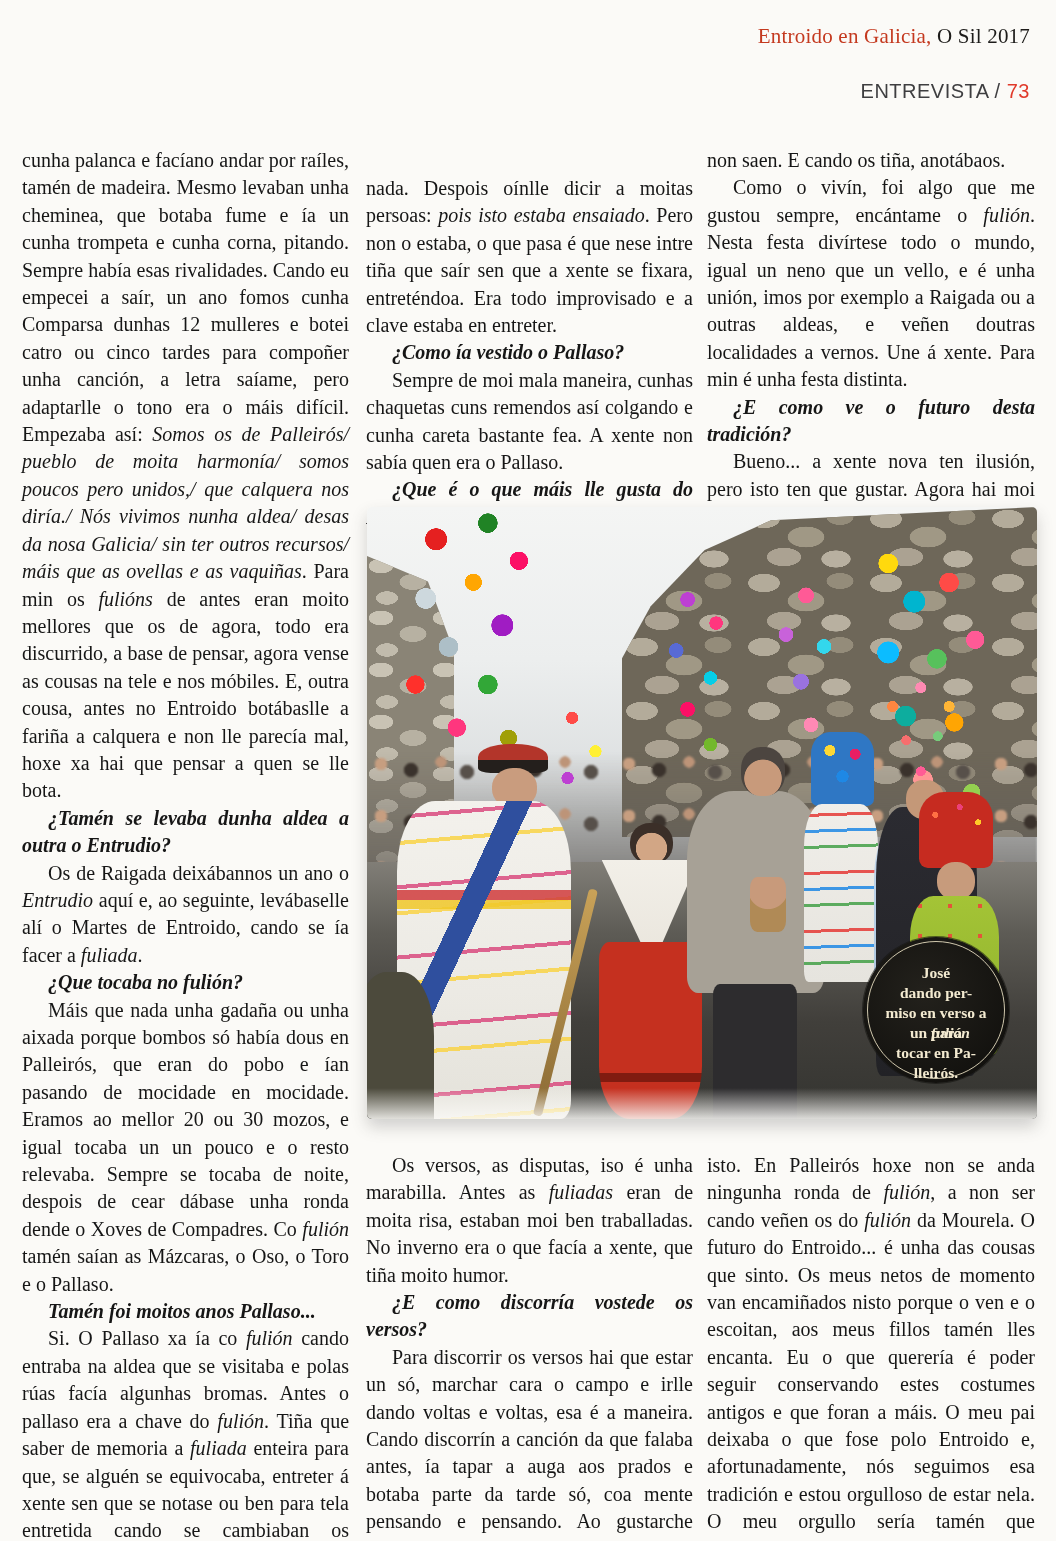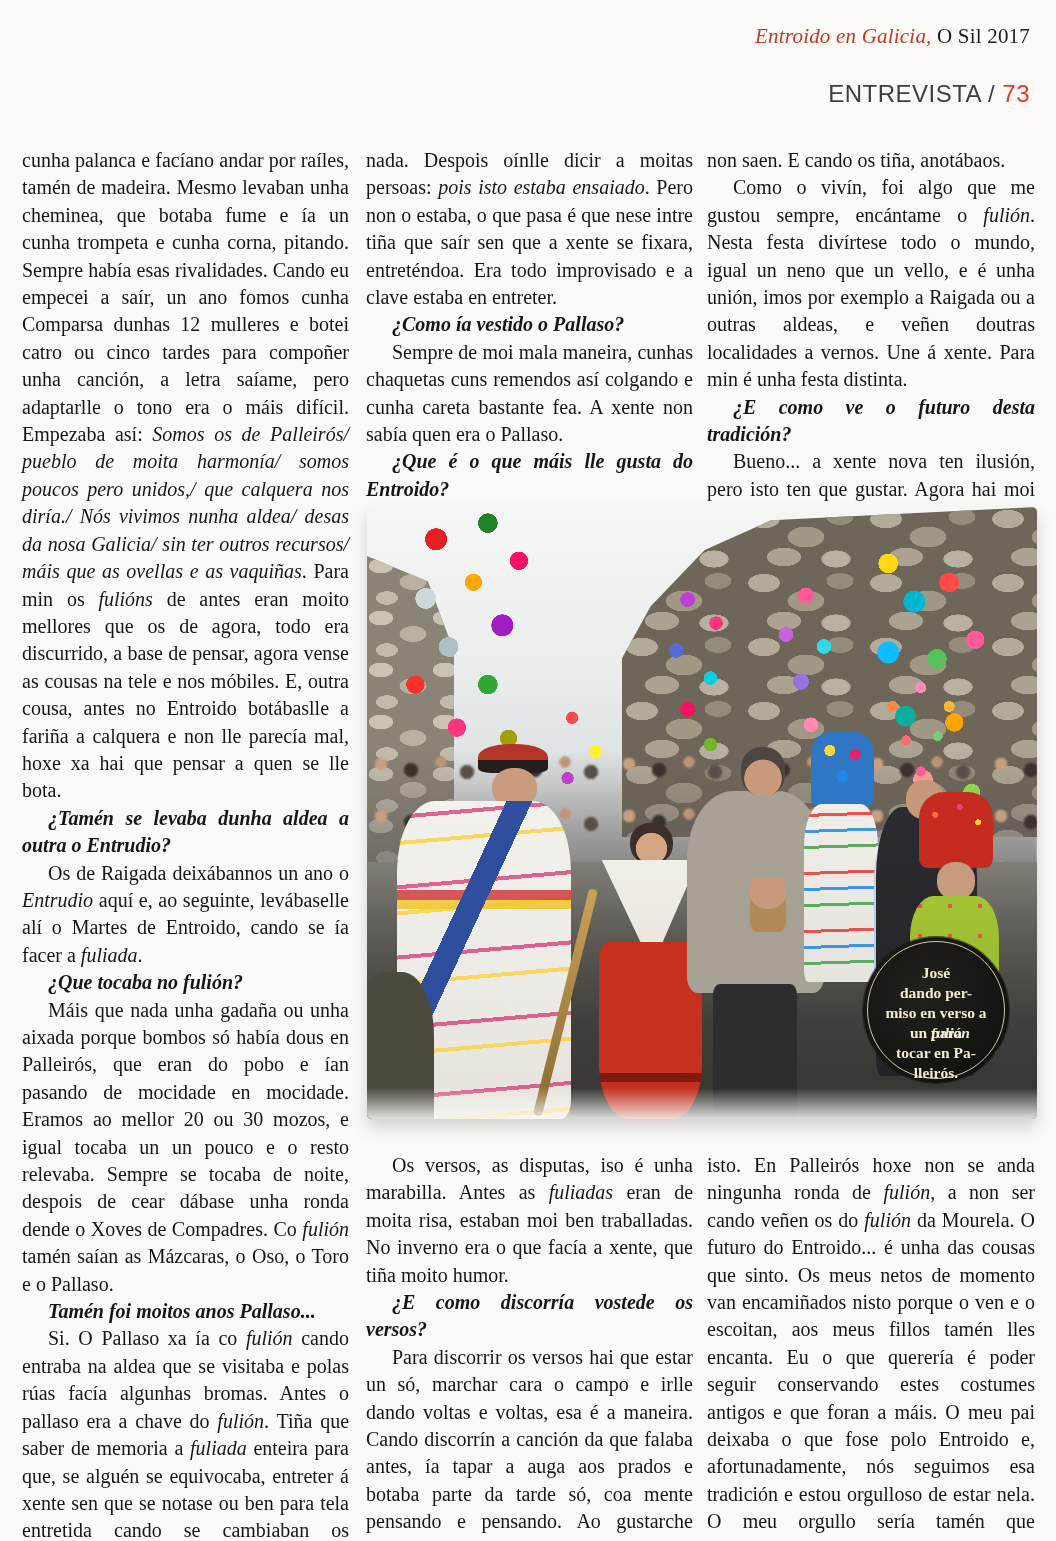--- a/index.html
+++ b/index.html
@@ -12,39 +12,39 @@
     overflow:hidden;
     font-family:"Liberation Serif", serif;
     color:#161616;
   }
   
   .brand-line{
     position:absolute;top:24px;right:26px;
     font-size:21px;letter-spacing:.2px;
     font-family:"Liberation Serif", serif;
   }
-  .brand-red{color:#c4391f;font-style:italic;}
+  .brand-red{color:#c4391f;}
   .brand-black{color:#1d1c1a;}
   .section-line{
     position:absolute;top:80px;right:26px;
     font-family:"Liberation Sans", sans-serif;
-    font-size:24px;letter-spacing:.5px;color:#3e3e40;
+    font-size:20px;letter-spacing:.5px;color:#3e3e40;
   }
   .section-number{color:#e03a2b;}
   
   .col{
     position:absolute;top:147px;width:327px;
     font-size:20px;line-height:27.4px;text-align:justify;
   }
   .col p{margin:0;}
   .col .para{text-indent:26px;}
   .col .para.noindent{text-indent:0;}
   .col .question{font-weight:bold;font-style:italic;text-indent:26px;}
   #col1{left:22px;}
-  #col2-top{left:366px;height:358px;overflow:hidden;}
+  #col2-top{left:366px;height:358px;overflow:hidden;margin-top:28px;}
   #col3-top{left:707px;width:328px;height:358px;overflow:hidden;}
   #col2-bottom{left:366px;top:1152px;}
   #col3-bottom{left:707px;width:328px;top:1152px;}
   
   .photo{
     position:absolute;left:367px;top:507px;width:670px;height:612px;
     border-radius:5px;overflow:hidden;z-index:5;
     box-shadow:0 8px 16px rgba(60,60,60,.22);
     background:linear-gradient(180deg,#f4f5f4 0%,#eceeee 25%,#dcdfe0 45%,#c8cbcc 58%);
   }

